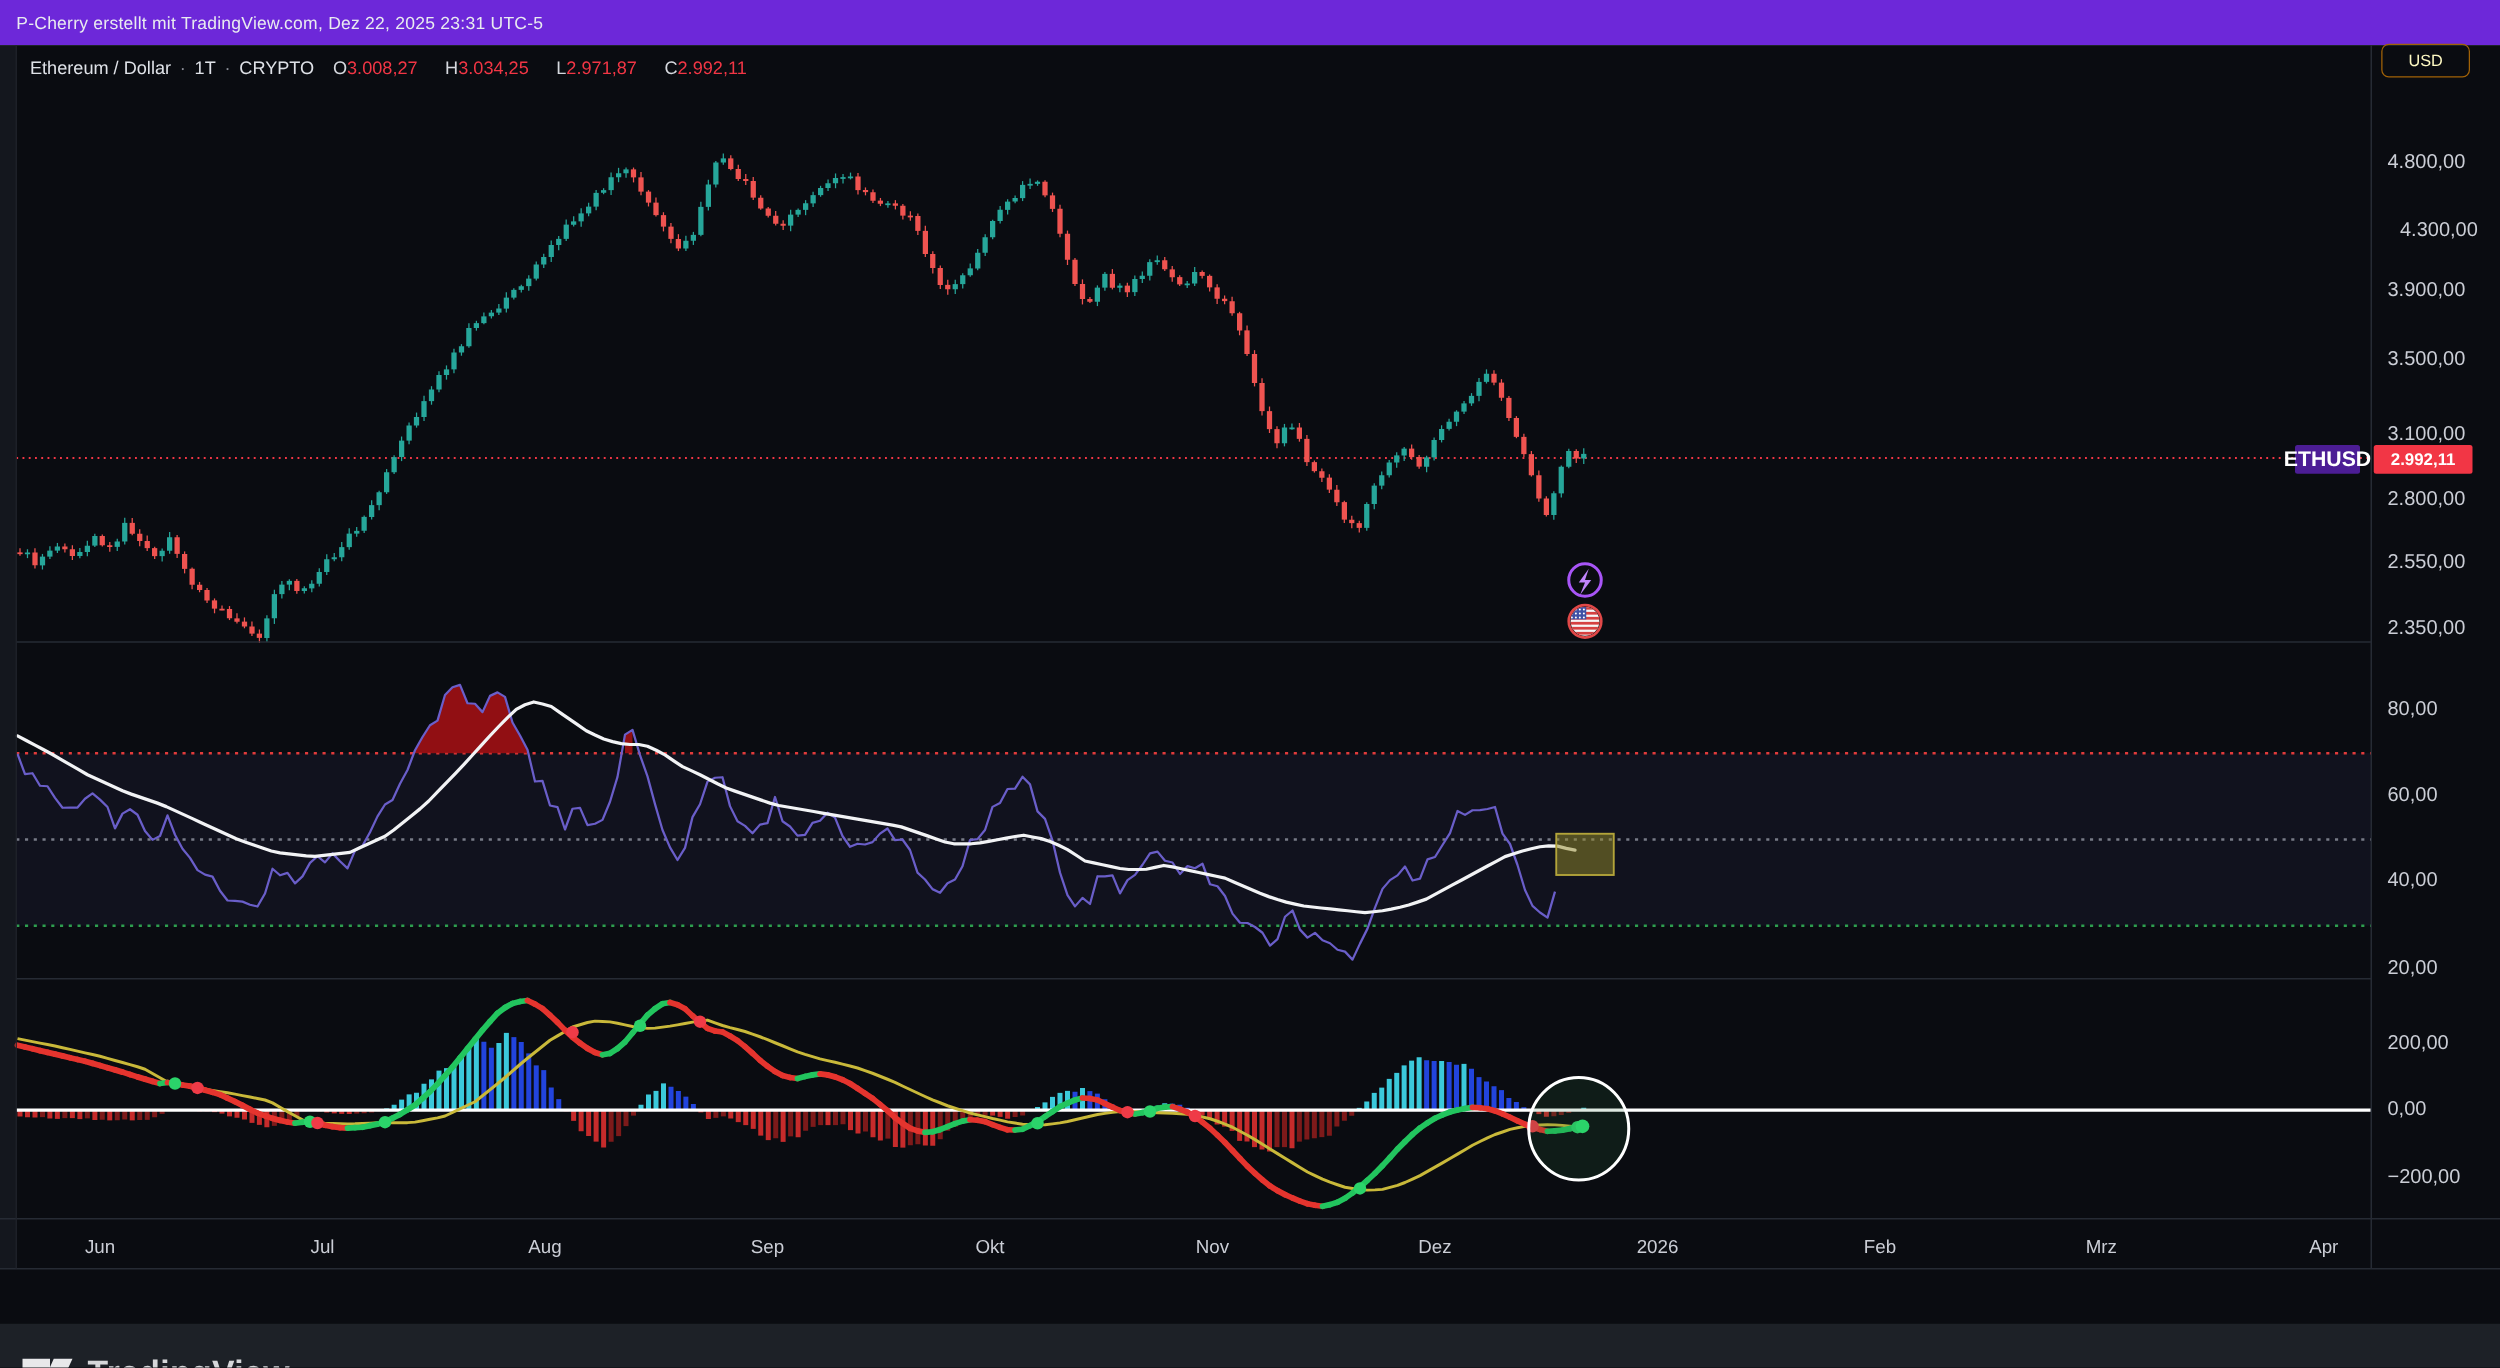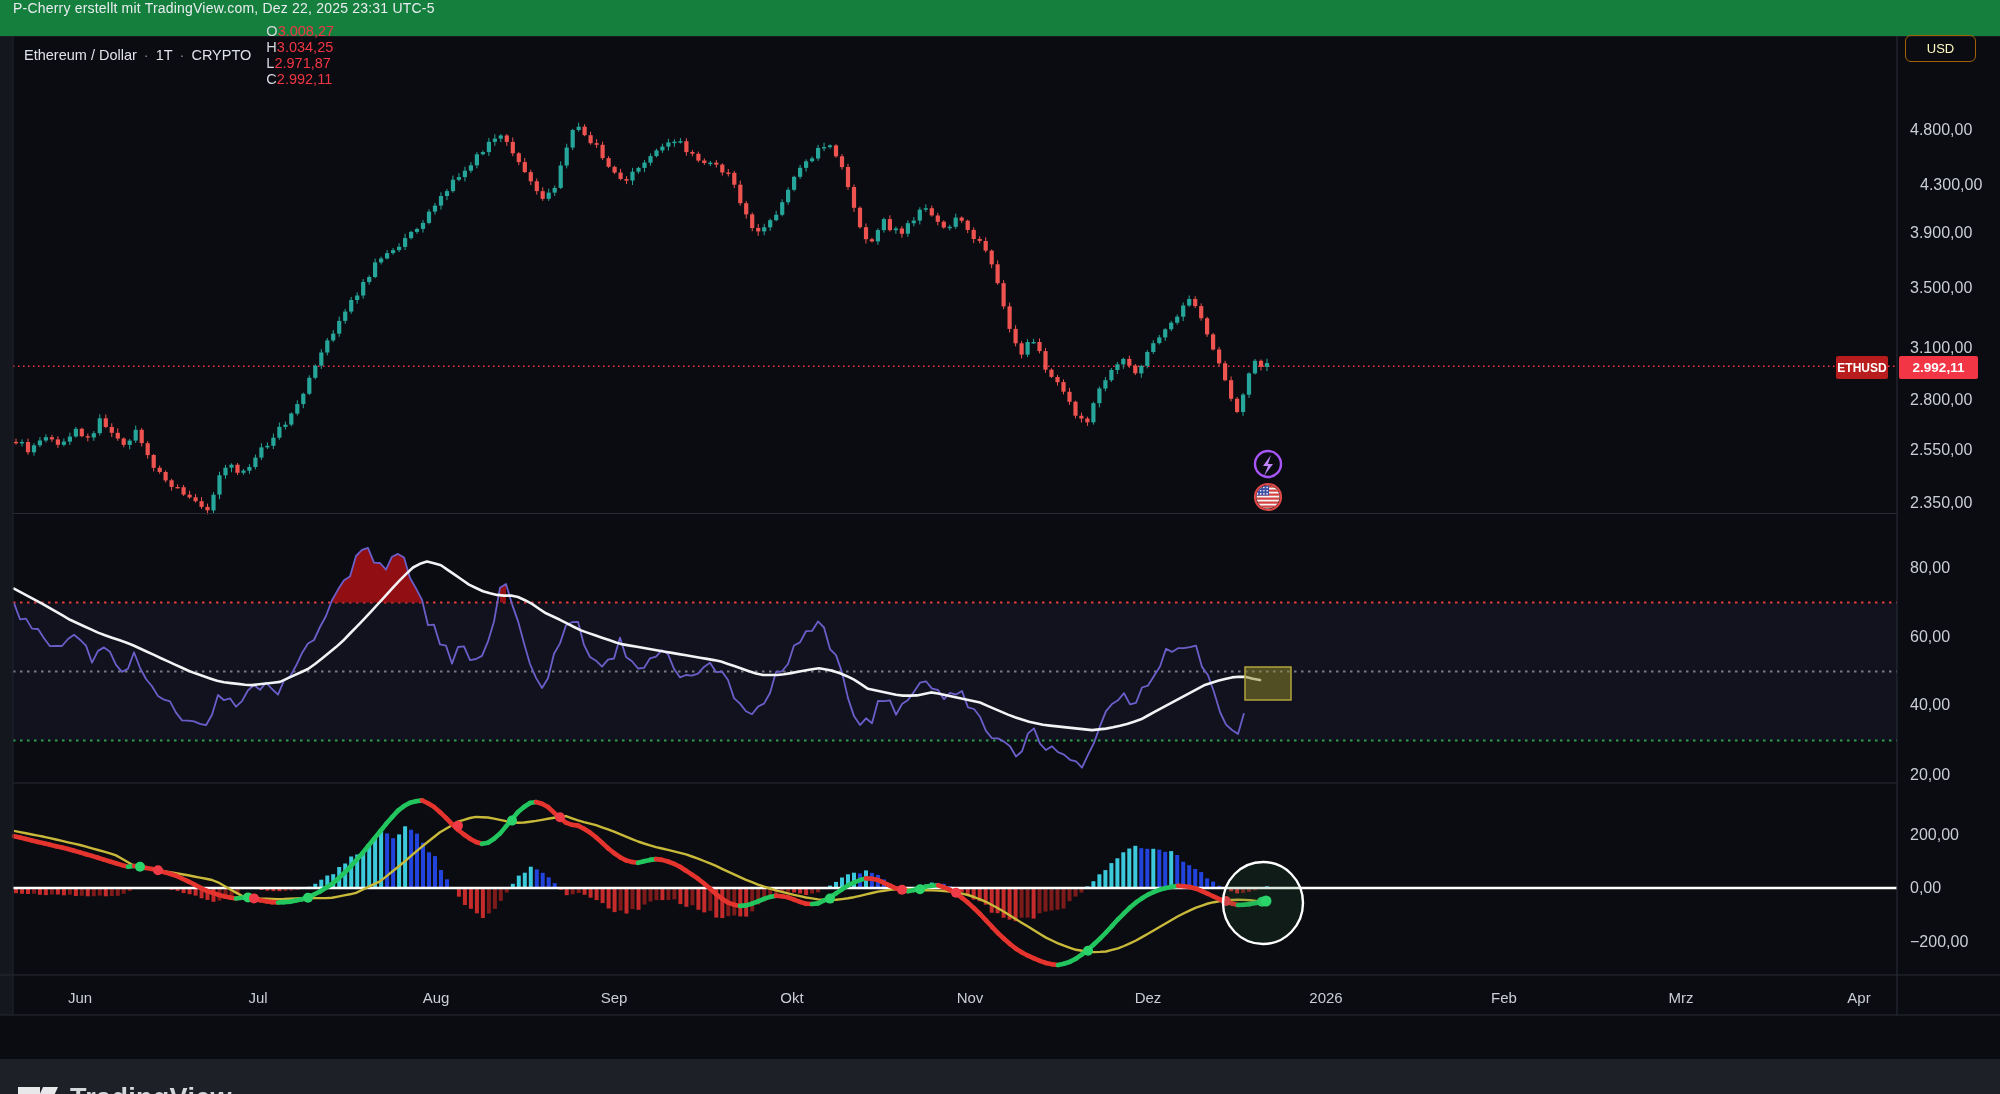--- a/index.html
+++ b/index.html
@@ -1,31 +1,31 @@
 <!DOCTYPE html>
 <html><head>
 <meta charset="utf-8">
 <style>
   html,body{margin:0;padding:0;}
   body{width:2000px;height:1094px;position:relative;background:#0a0c11;overflow:hidden;
        font-family:"Liberation Sans", sans-serif;-webkit-font-smoothing:antialiased;}
   .abs{position:absolute;}
-  #topbar{left:0;top:0;width:2000px;height:36px;background:#15803d;display:flex;}
+  #topbar{left:0;top:0;width:2000px;height:36px;background:#6d28d9;display:flex;align-items:center;}
   #topbar span{color:#e9ebf0;font-size:14px;padding-left:13px;letter-spacing:.2px;}
   #symbolrow{left:24px;top:44px;height:22px;display:flex;align-items:center;gap:7px;font-size:14.5px;color:#dfe2e8;white-space:nowrap;}
   #symbolrow .sep{color:#8b8e98;}
-  #symbolrow .ohlc{margin-left:8px;display:flex;gap:0;flex-direction:column;}
+  #symbolrow .ohlc{margin-left:8px;display:flex;gap:22px;}
   #symbolrow .ohlc b{font-weight:normal;color:#d5d8de;}
   #symbolrow .ohlc i{font-style:normal;color:#f23645;}
   #usd-btn{left:1905px;top:35px;width:71px;height:27px;border:1px solid #a16207;border-radius:6px;
            color:#fef9c3;font-size:13px;display:flex;align-items:center;justify-content:center;
            background:transparent;cursor:pointer;box-sizing:border-box;}
   .axis-label{position:absolute;left:1910px;color:#cbced6;font-size:16px;transform:translateY(-50%);white-space:nowrap;}
   .time-label{position:absolute;top:989px;color:#cbced6;font-size:15px;transform:translateX(-50%);white-space:nowrap;}
-  #badge-sym{left:1836px;top:356px;width:52px;height:23px;background:#b91c1c;color:#fff;font-size:12px;font-weight:bold;
+  #badge-sym{left:1836px;top:356px;width:52px;height:23px;background:#4c1d95;color:#fff;font-size:17px;font-weight:bold;
              display:flex;align-items:center;justify-content:center;border-radius:2px;}
   #badge-price{left:1899px;top:356px;width:79px;height:23px;background:#f23645;color:#fff;font-size:13.5px;font-weight:bold;
              display:flex;align-items:center;justify-content:center;border-radius:2px;}
   #footer{left:0;top:1015px;width:2000px;height:79px;background:#1d2127;display:flex;align-items:center;margin-top:44px;}
   #footer .brand{color:#d6d7da;font-size:27px;font-weight:bold;margin-left:10px;letter-spacing:.3px;}
   #chart-svg{left:0;top:0;}
 </style>
 </head>
 <body>
 

